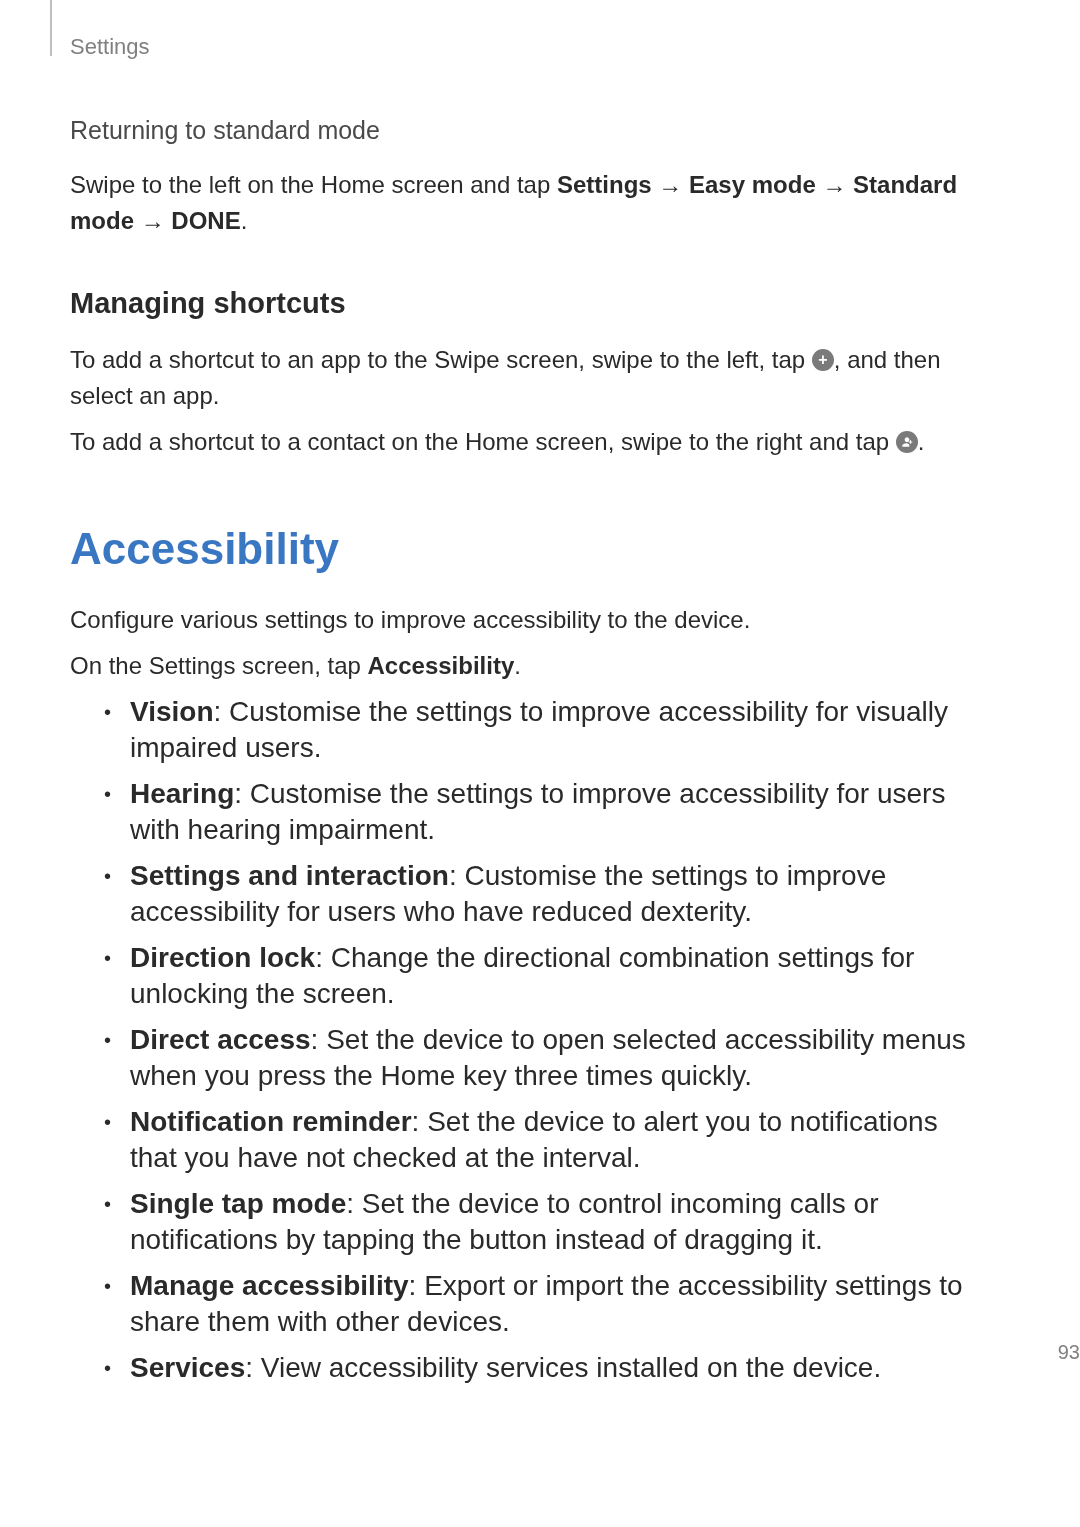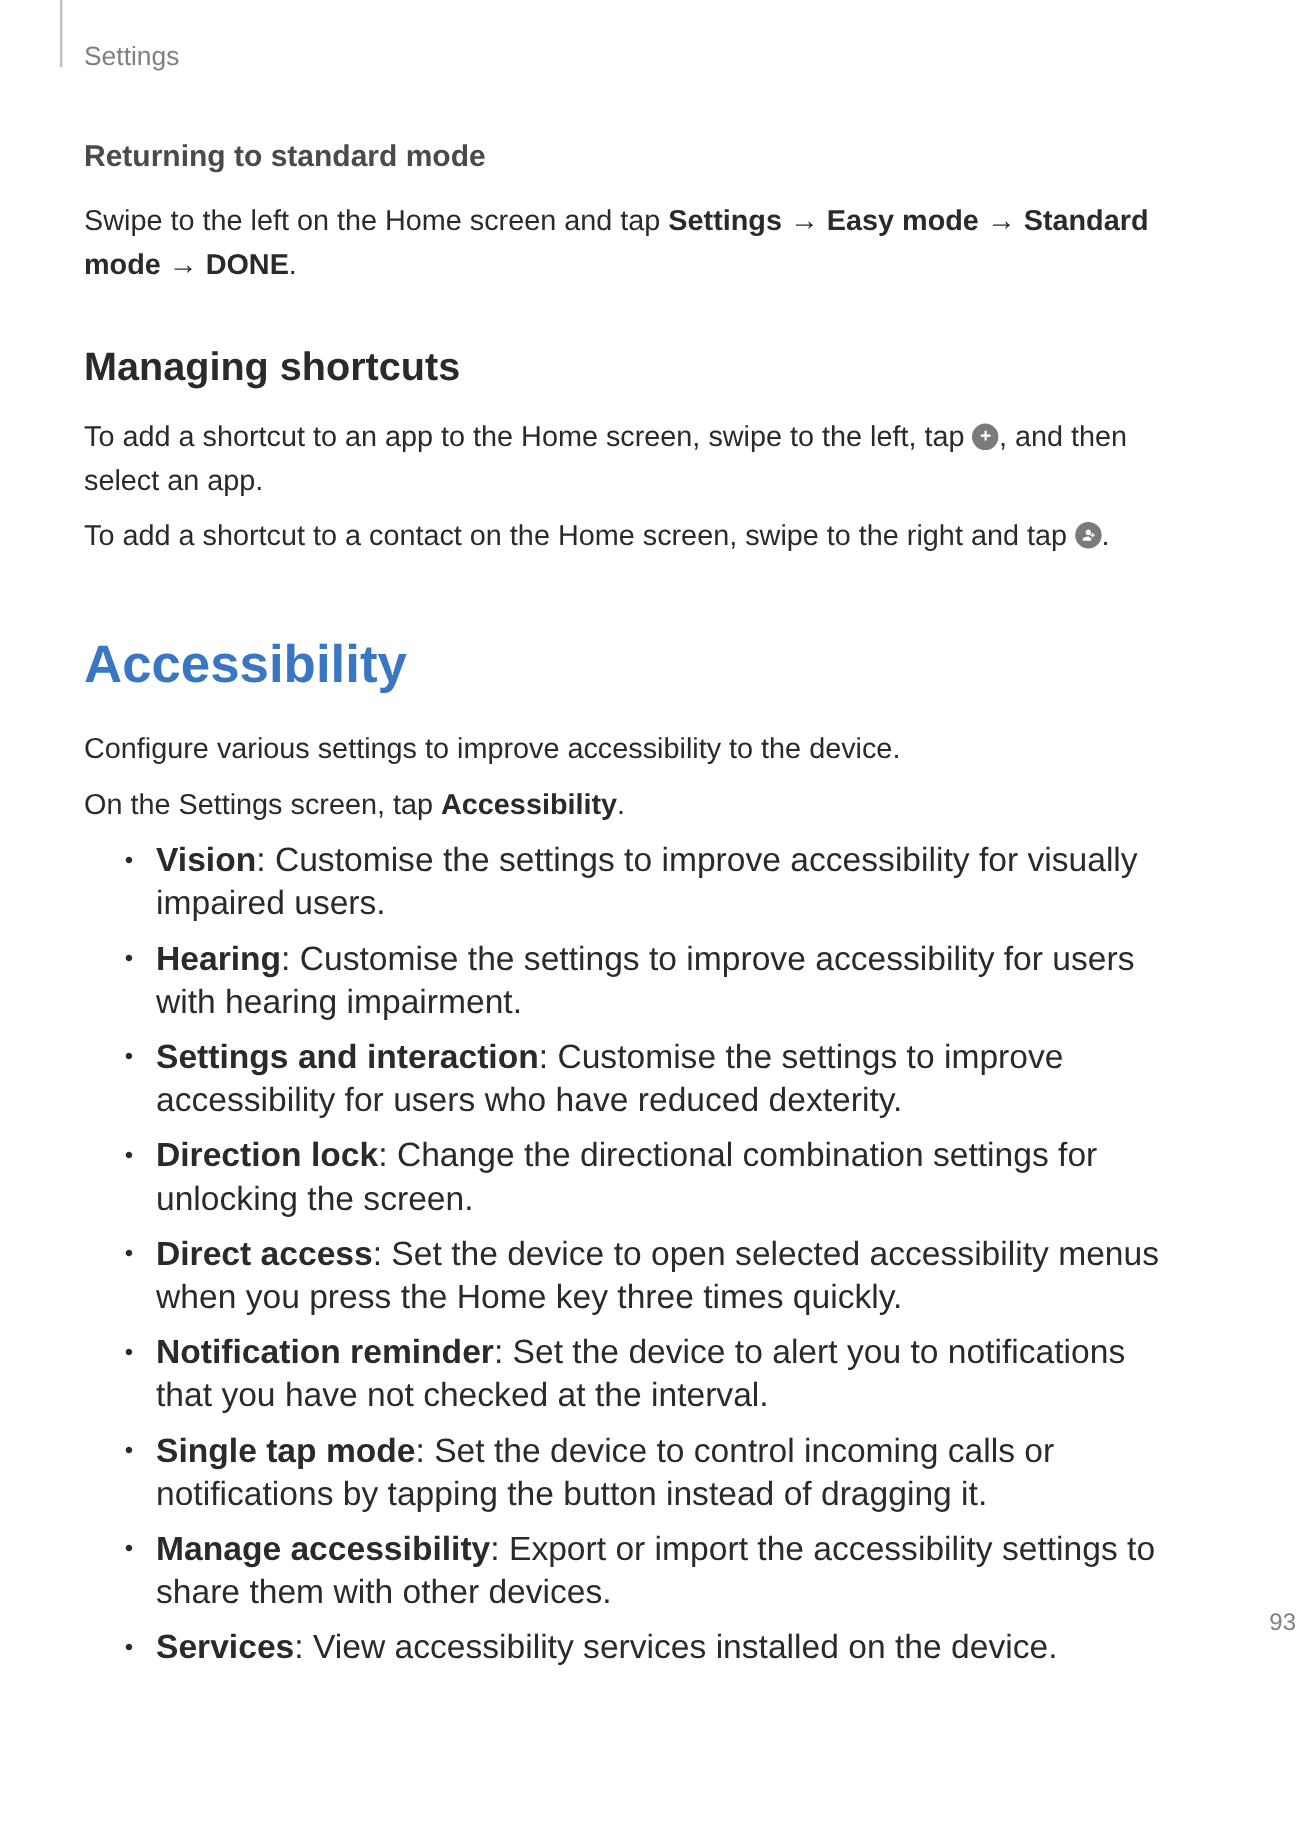--- a/index.html
+++ b/index.html
@@ -25,26 +25,26 @@
   }
   .header-label {
     font-size: 22px;
     color: #808080;
     margin-left: 0px;
     margin-top: 0px;
     margin-bottom: 56px;
   }
   .h4 {
     font-size: 25px;
-    font-weight: 700;
+    font-weight: 400;
     color: #4a4a4a;
     margin-bottom: 22px;
   }
   .h3 {
-    font-size: 33px;
+    font-size: 29px;
     font-weight: 700;
     color: #2a2a2a;
     margin-top: 48px;
     margin-bottom: 22px;
   }
   .h2 {
     font-size: 44px;
     font-weight: 700;
     color: #3a77c2;
     margin-top: 64px;
@@ -125,21 +125,21 @@
   <div class="header-rule"></div>
   <div class="header-label">Settings</div>
 
   <div class="h4">Returning to standard mode</div>
   <p class="body">
     <span>Swipe to the left on the Home screen and tap </span><span class="bold">Settings</span><span> → </span><span class="bold">Easy mode</span><span> → </span><span class="bold">Standard mode</span><span> → </span><span class="bold">DONE</span><span>.</span>
   </p>
 
   <div class="h3">Managing shortcuts</div>
   <p class="body">
-    <span>To add a shortcut to an app to the Home screen, swipe to the left, tap </span><span class="icon-circle icon-plus">+</span><span>, and then select an app.</span>
+    <span>To add a shortcut to an app to the Swipe screen, swipe to the left, tap </span><span class="icon-circle icon-plus">+</span><span>, and then select an app.</span>
   </p>
   <p class="body">
     <span>To add a shortcut to a contact on the Home screen, swipe to the right and tap </span><span class="icon-circle icon-contact">
         <svg viewBox="0 0 24 24">
           <path d="M12 12c2.2 0 4-1.8 4-4s-1.8-4-4-4-4 1.8-4 4 1.8 4 4 4zm0 2c-2.7 0-8 1.3-8 4v2h12v-2c0-.4.1-.8.2-1.2C14.4 15.6 12.9 14 12 14zm7-3v-2h-2v2h-2v2h2v2h2v-2h2v-2h-2z"></path>
         </svg>
       </span><span>.</span>
   </p>
 
   <div class="h2">Accessibility</div>

